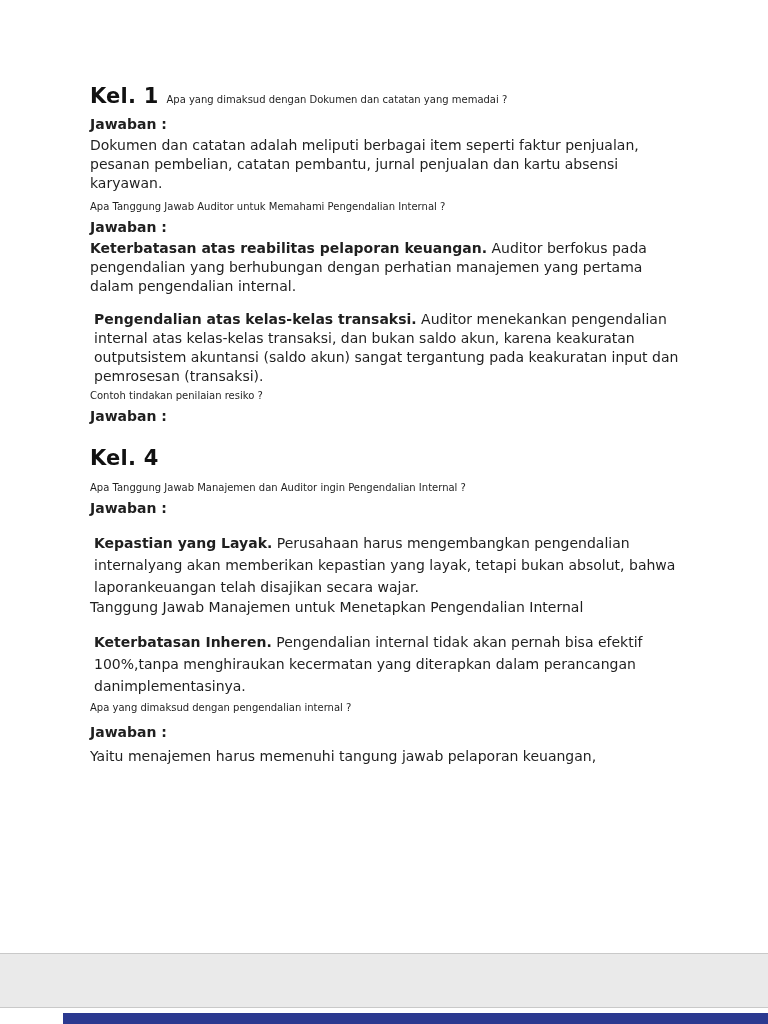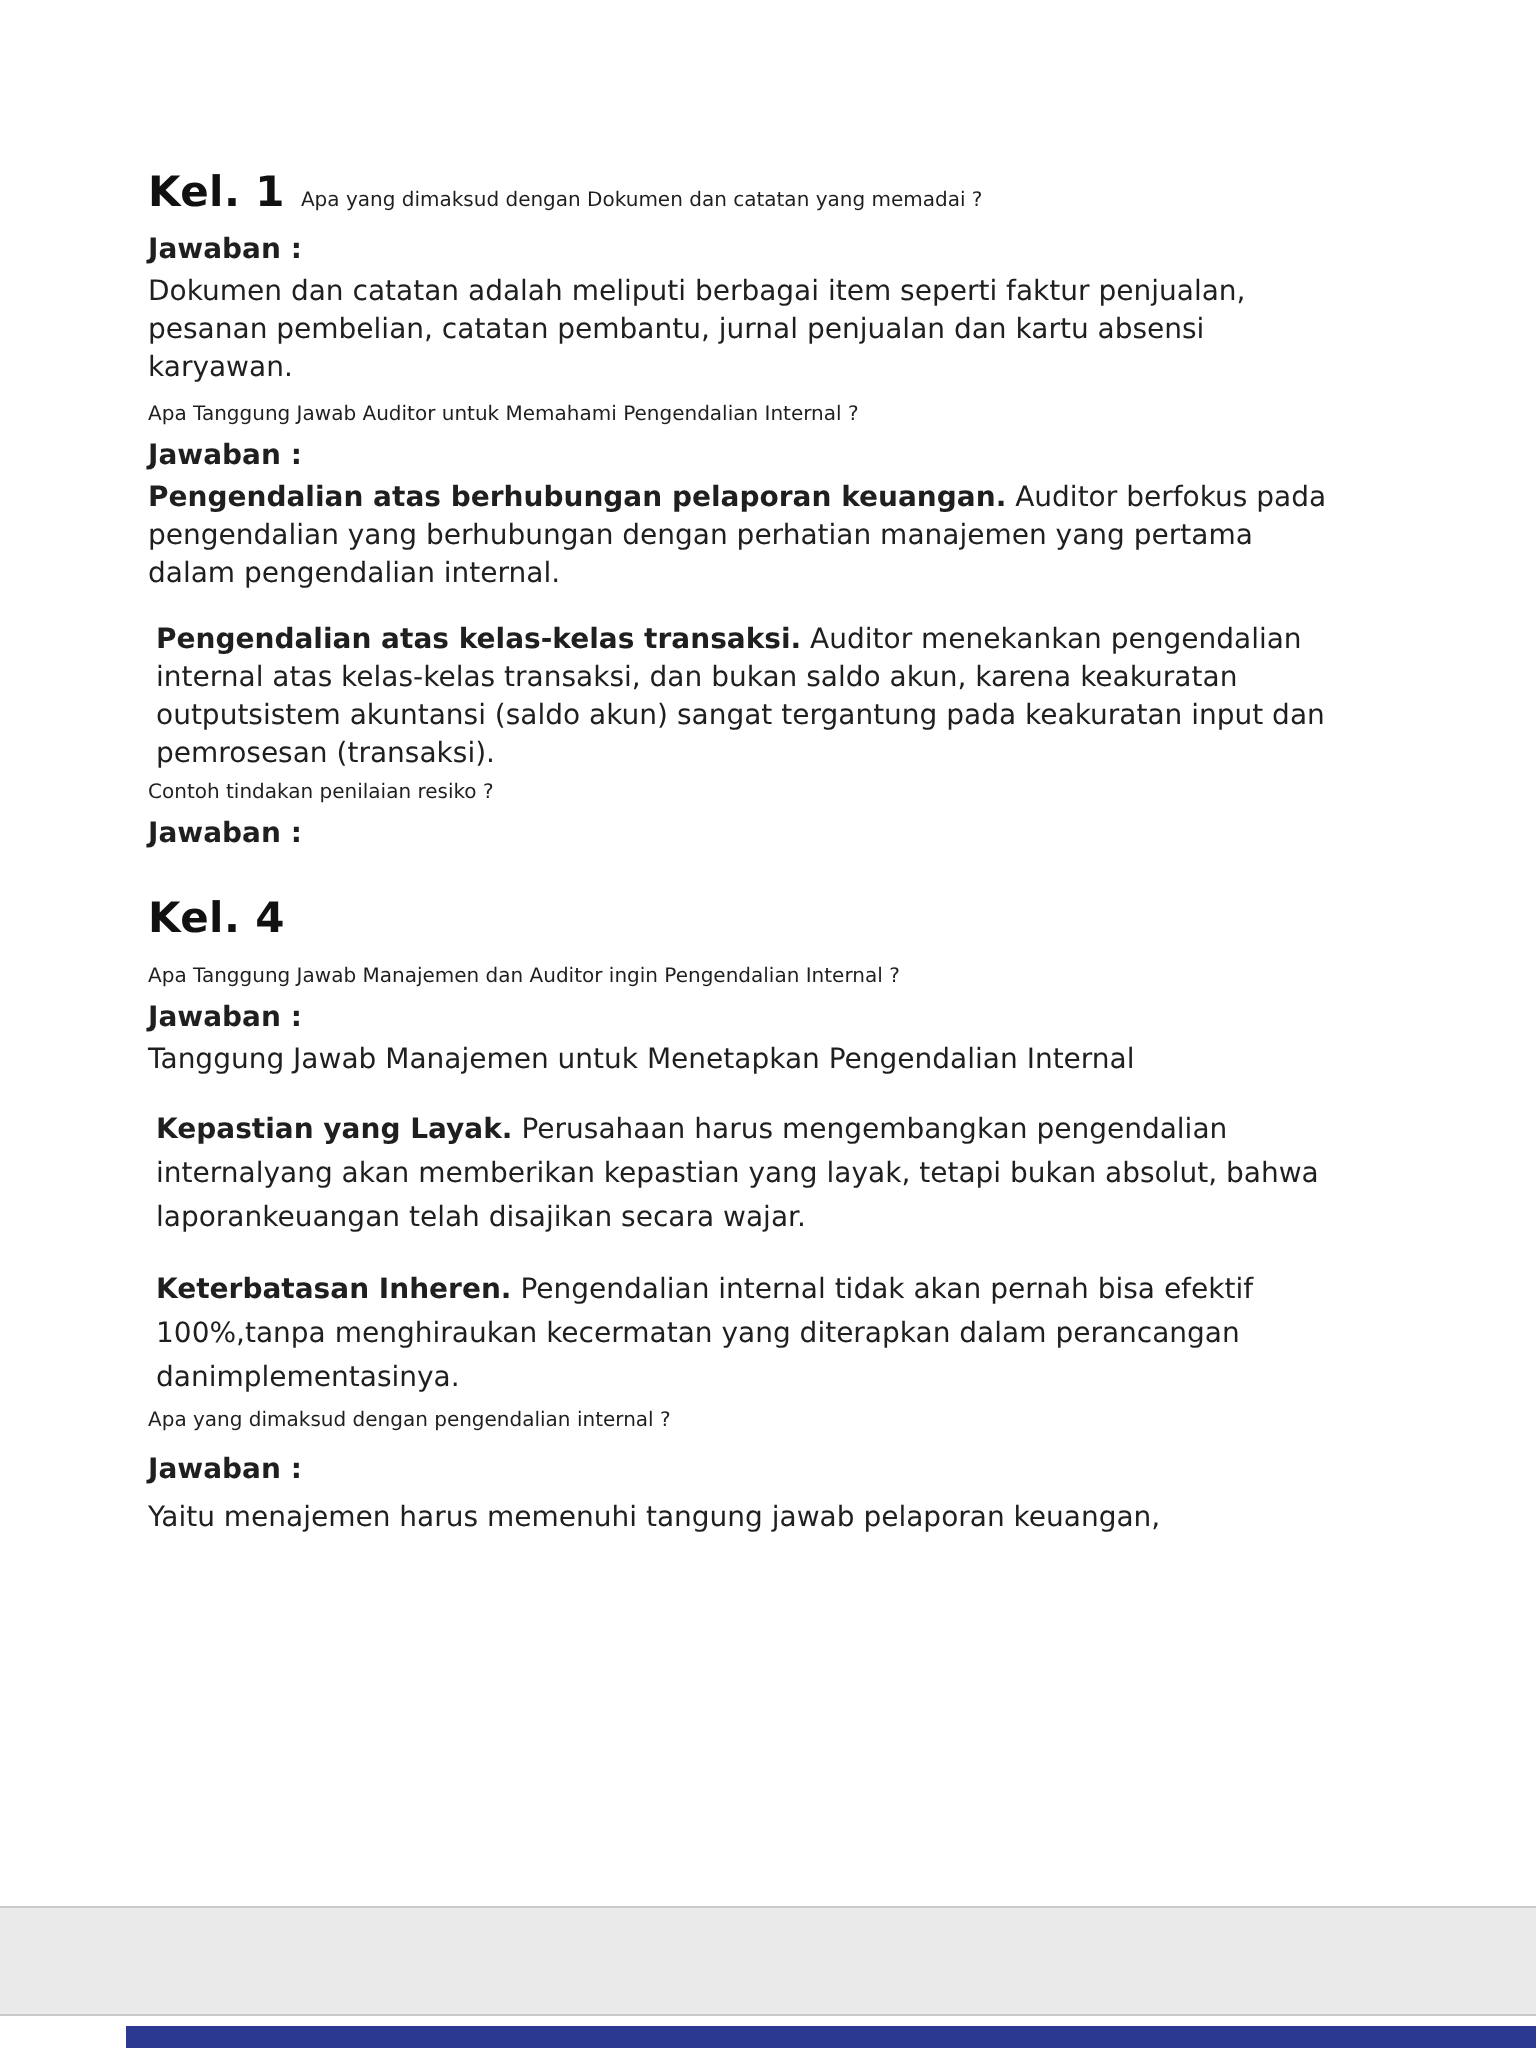--- a/index.html
+++ b/index.html
@@ -7,21 +7,21 @@
     position: relative;
     width: 768px;
     height: 1024px;
     background: #ffffff;
     overflow: hidden;
     font-family: "DejaVu Sans", sans-serif;
     color: #1f1f1f;
   }
   .content {
     position: absolute;
-    left: 74px;
+    left: 90px;
     top: 84px;
     width: 594px;
   }
   .section { margin: 0; }
   .heading {
     font-size: 21px;
     font-weight: 700;
     letter-spacing: 0.2px;
     color: #111;
   }
@@ -95,35 +95,35 @@
         <span class="heading">Kel. 1</span>
         <span class="question">Apa yang dimaksud dengan Dokumen dan catatan yang memadai ?</span>
       </div>
       <div class="jawaban">Jawaban :</div>
       <p class="body">Dokumen dan catatan adalah meliputi berbagai item seperti faktur penjualan, pesanan pembelian, catatan pembantu, jurnal penjualan dan kartu absensi karyawan.</p>
     </div>
 
     <div class="section">
       <div class="question">Apa Tanggung Jawab Auditor untuk Memahami Pengendalian Internal ?</div>
       <div class="jawaban">Jawaban :</div>
-      <p class="body first-para"><span class="b">Pengendalian atas berhubungan pelaporan keuangan.</span><span> Auditor berfokus pada pengendalian yang berhubungan dengan perhatian manajemen yang pertama dalam pengendalian internal.</span></p>
+      <p class="body first-para"><span class="b">Keterbatasan atas reabilitas pelaporan keuangan.</span><span> Auditor berfokus pada pengendalian yang berhubungan dengan perhatian manajemen yang pertama dalam pengendalian internal.</span></p>
       <p class="body para"><span class="b">Pengendalian atas kelas-kelas transaksi.</span><span> Auditor menekankan pengendalian internal atas kelas-kelas transaksi, dan bukan saldo akun, karena keakuratan outputsistem akuntansi (saldo akun) sangat tergantung pada keakuratan input dan pemrosesan (transaksi).</span></p>
     </div>
 
     <div class="section">
       <div class="question">Contoh tindakan penilaian resiko ?</div>
       <div class="jawaban">Jawaban :</div>
     </div>
 
     <div class="section">
       <div class="heading heading-line">Kel. 4</div>
       <div class="question">Apa Tanggung Jawab Manajemen dan Auditor ingin Pengendalian Internal ?</div>
       <div class="jawaban">Jawaban :</div>
+      <p class="body loose para"><span class="b">Kepastian yang Layak.</span><span>  Perusahaan harus mengembangkan pengendalian internalyang akan memberikan kepastian yang layak, tetapi bukan absolut, bahwa laporankeuangan telah disajikan secara wajar.</span></p>
       <p class="body">Tanggung Jawab Manajemen untuk Menetapkan Pengendalian Internal</p>
-      <p class="body loose para"><span class="b">Kepastian yang Layak.</span><span>  Perusahaan harus mengembangkan pengendalian internalyang akan memberikan kepastian yang layak, tetapi bukan absolut, bahwa laporankeuangan telah disajikan secara wajar.</span></p>
       <p class="body loose para"><span class="b">Keterbatasan Inheren.</span><span> Pengendalian internal tidak akan pernah bisa efektif 100%,tanpa menghiraukan kecermatan yang diterapkan dalam perancangan danimplementasinya.</span></p>
     </div>
 
     <div class="section">
       <div class="question loose">Apa yang dimaksud dengan pengendalian internal ?</div>
       <div class="jawaban loose">Jawaban :</div>
       <p class="body loose">Yaitu menajemen harus memenuhi tangung jawab pelaporan keuangan,</p>
     </div>
 
   </div>

